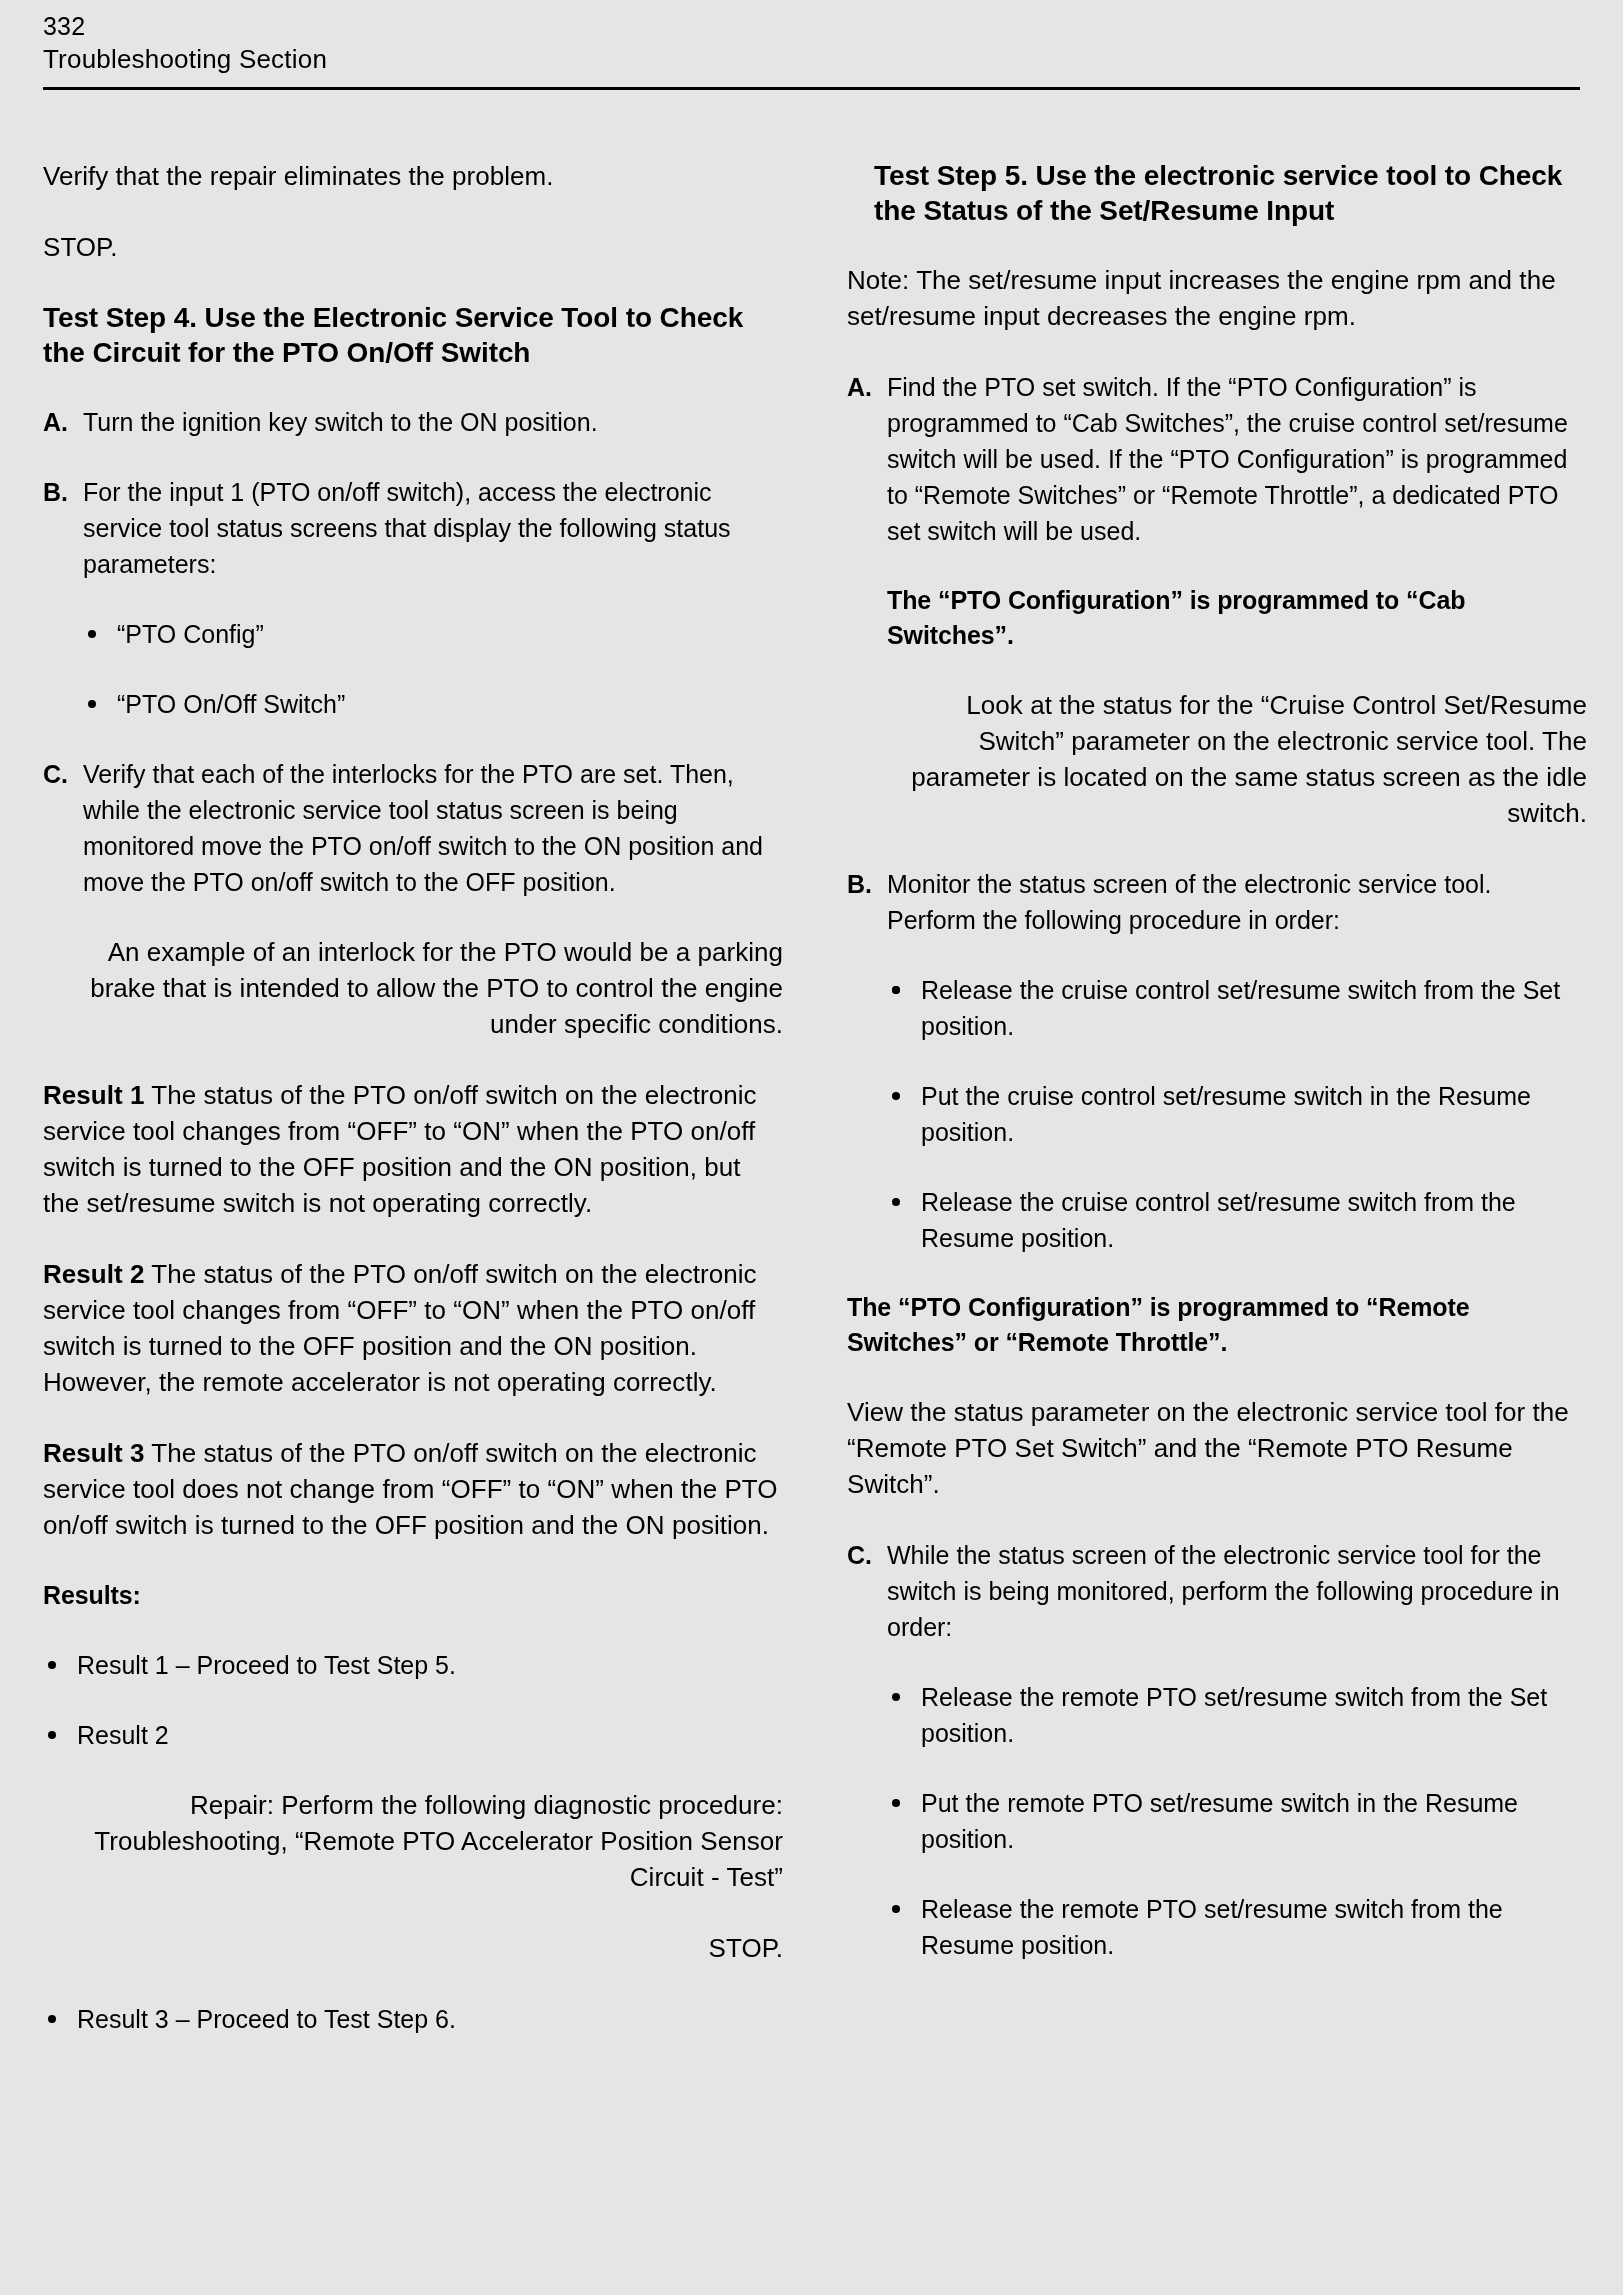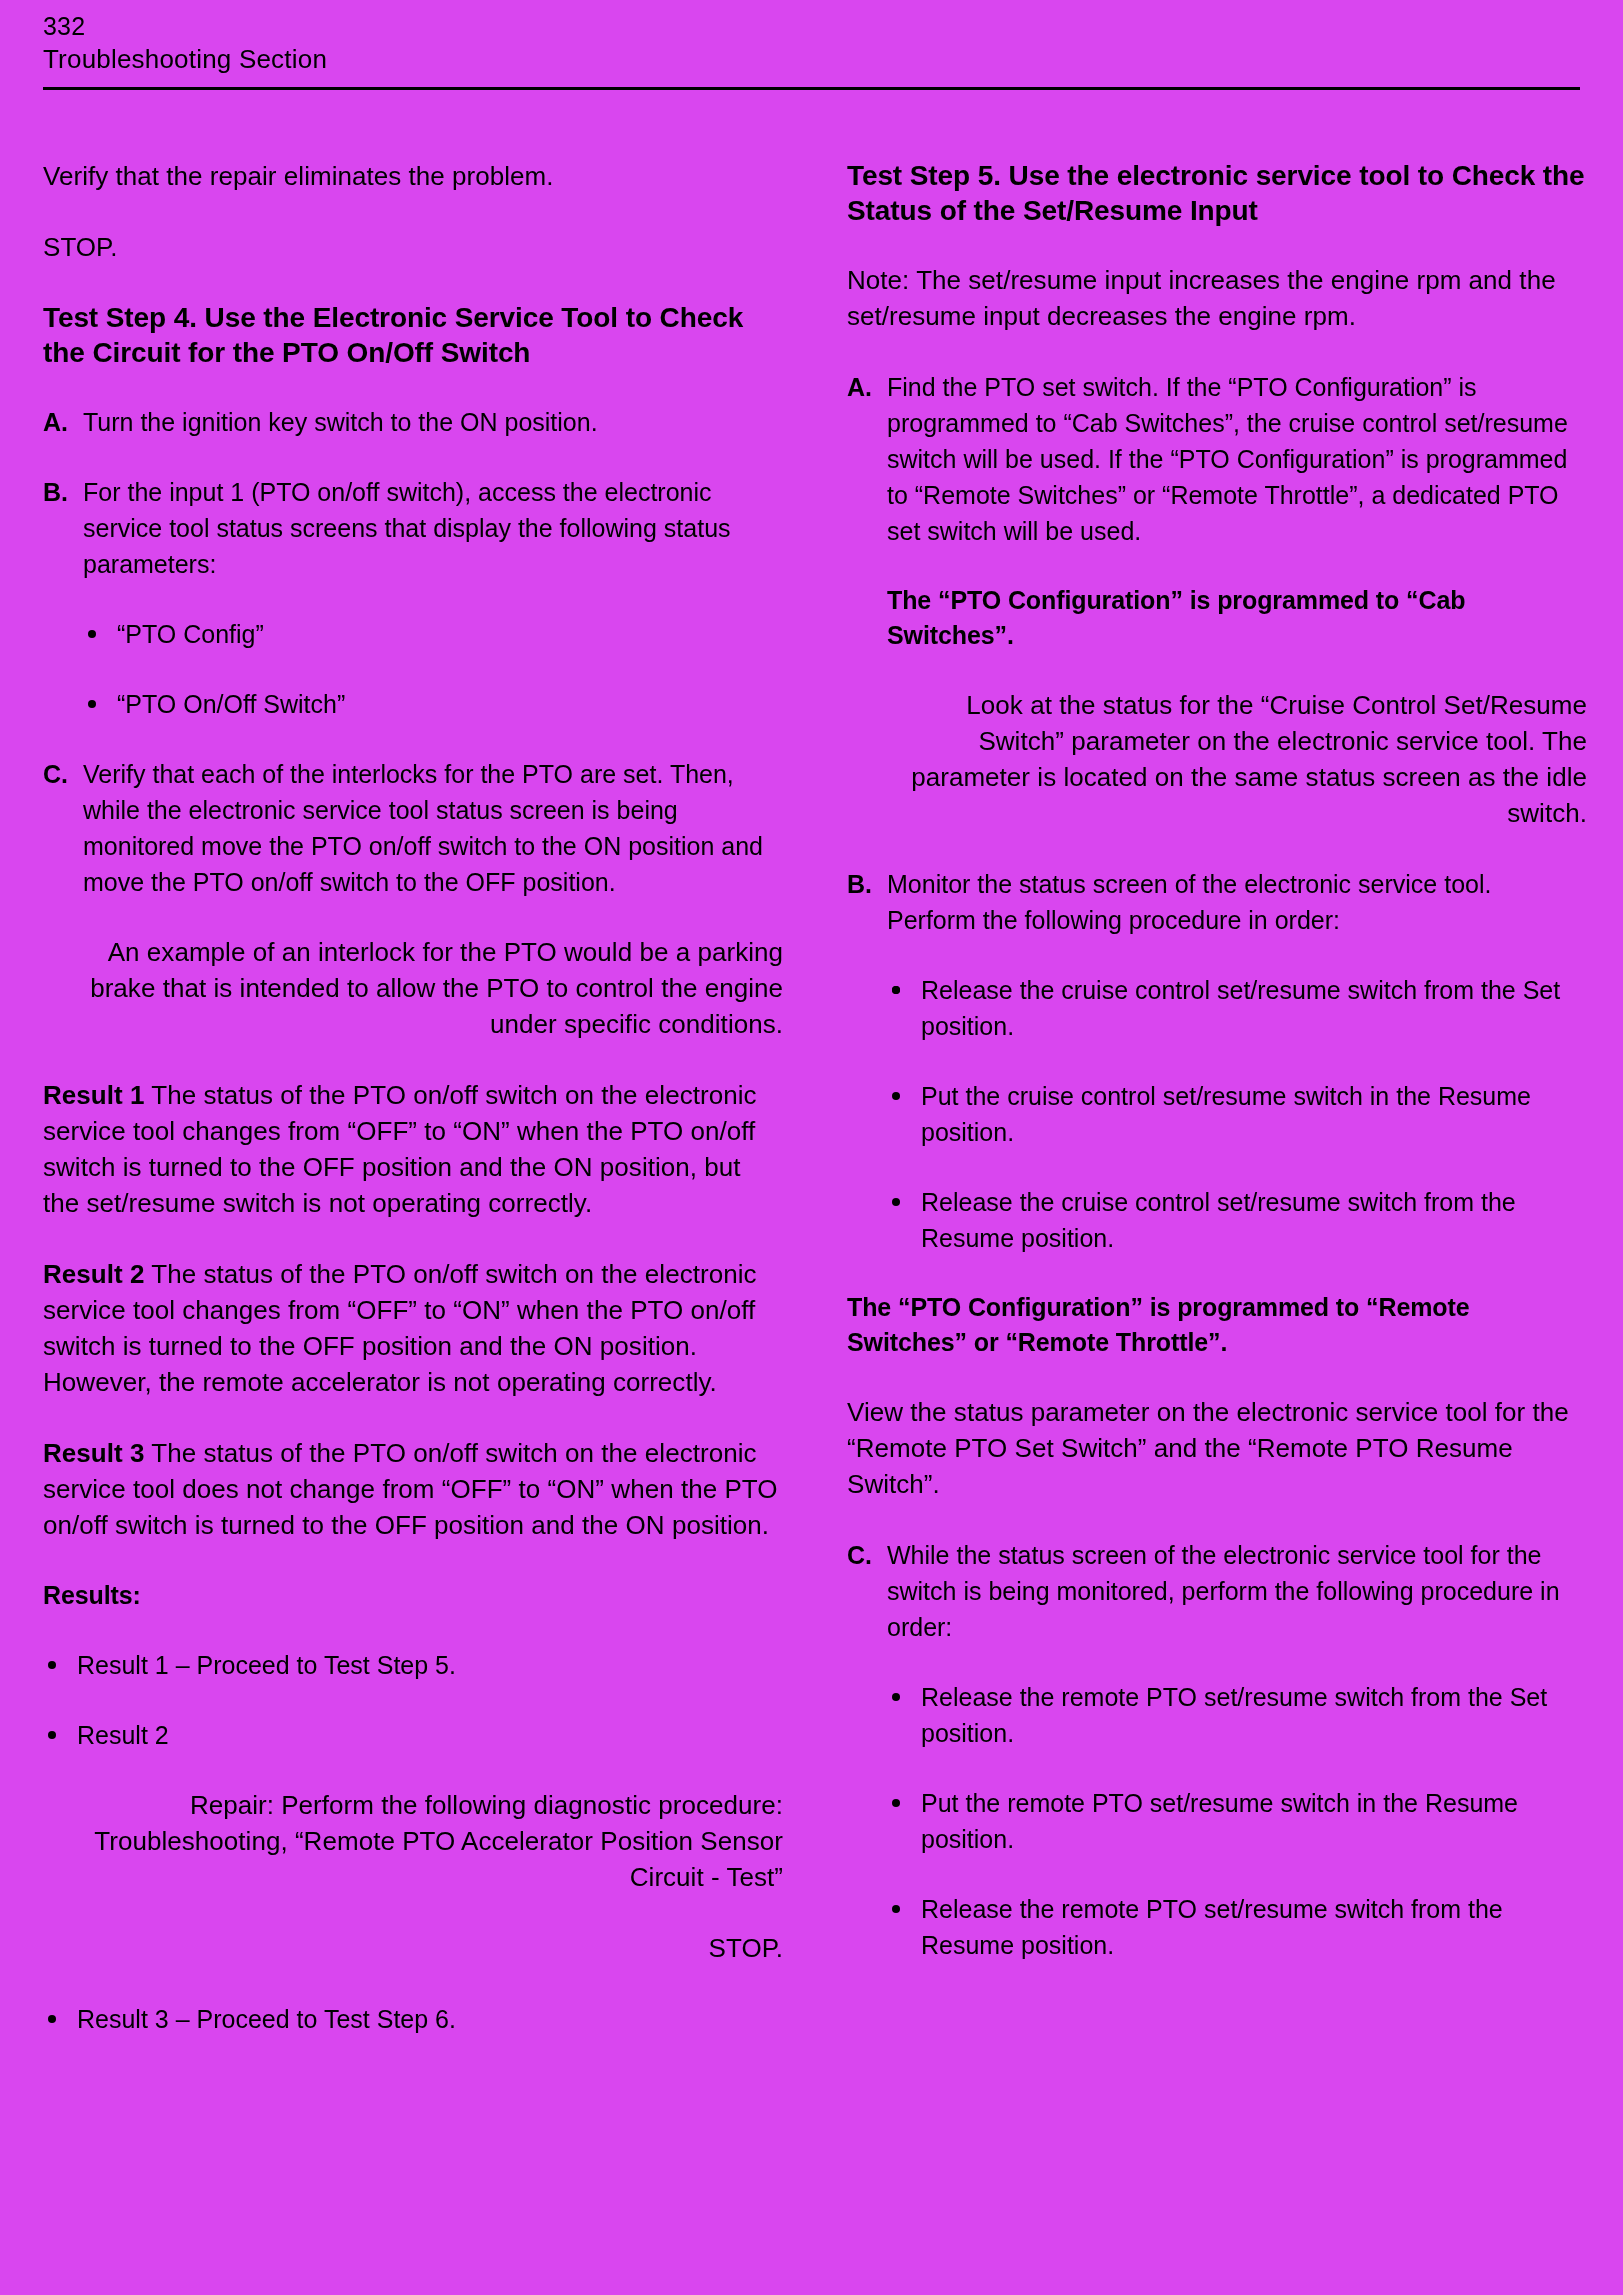--- a/index.html
+++ b/index.html
@@ -9,21 +9,21 @@
     background: #ffffff;
   }
   body {
     font-family: "Liberation Sans", sans-serif;
     color: #000000;
   }
   #page {
     position: relative;
     width: 1623px;
     height: 2295px;
-    background: #d946ef;
+    background: #e5e5e5;
     box-sizing: border-box;
     overflow: hidden;
   }
 
   
   .runhead {
     position: absolute;
     left: 43px;
     top: 10.7px;
     width: 1537px;
@@ -85,20 +85,21 @@
 
   h2.step {
     font-size: 28px;
     line-height: 35px;
     font-weight: bold;
     margin: 15.3px 0 34px 0;
     letter-spacing: -0.1px;
   }
   h2.step.first {
     margin-top: 0;
+    margin-left: 27px;
   }
 
   h3.subhead {
     font-size: 25px;
     line-height: 35px;
     font-weight: bold;
     margin: 0 0 34px 0;
     padding-left: 40px;
     letter-spacing: -0.1px;
   }

